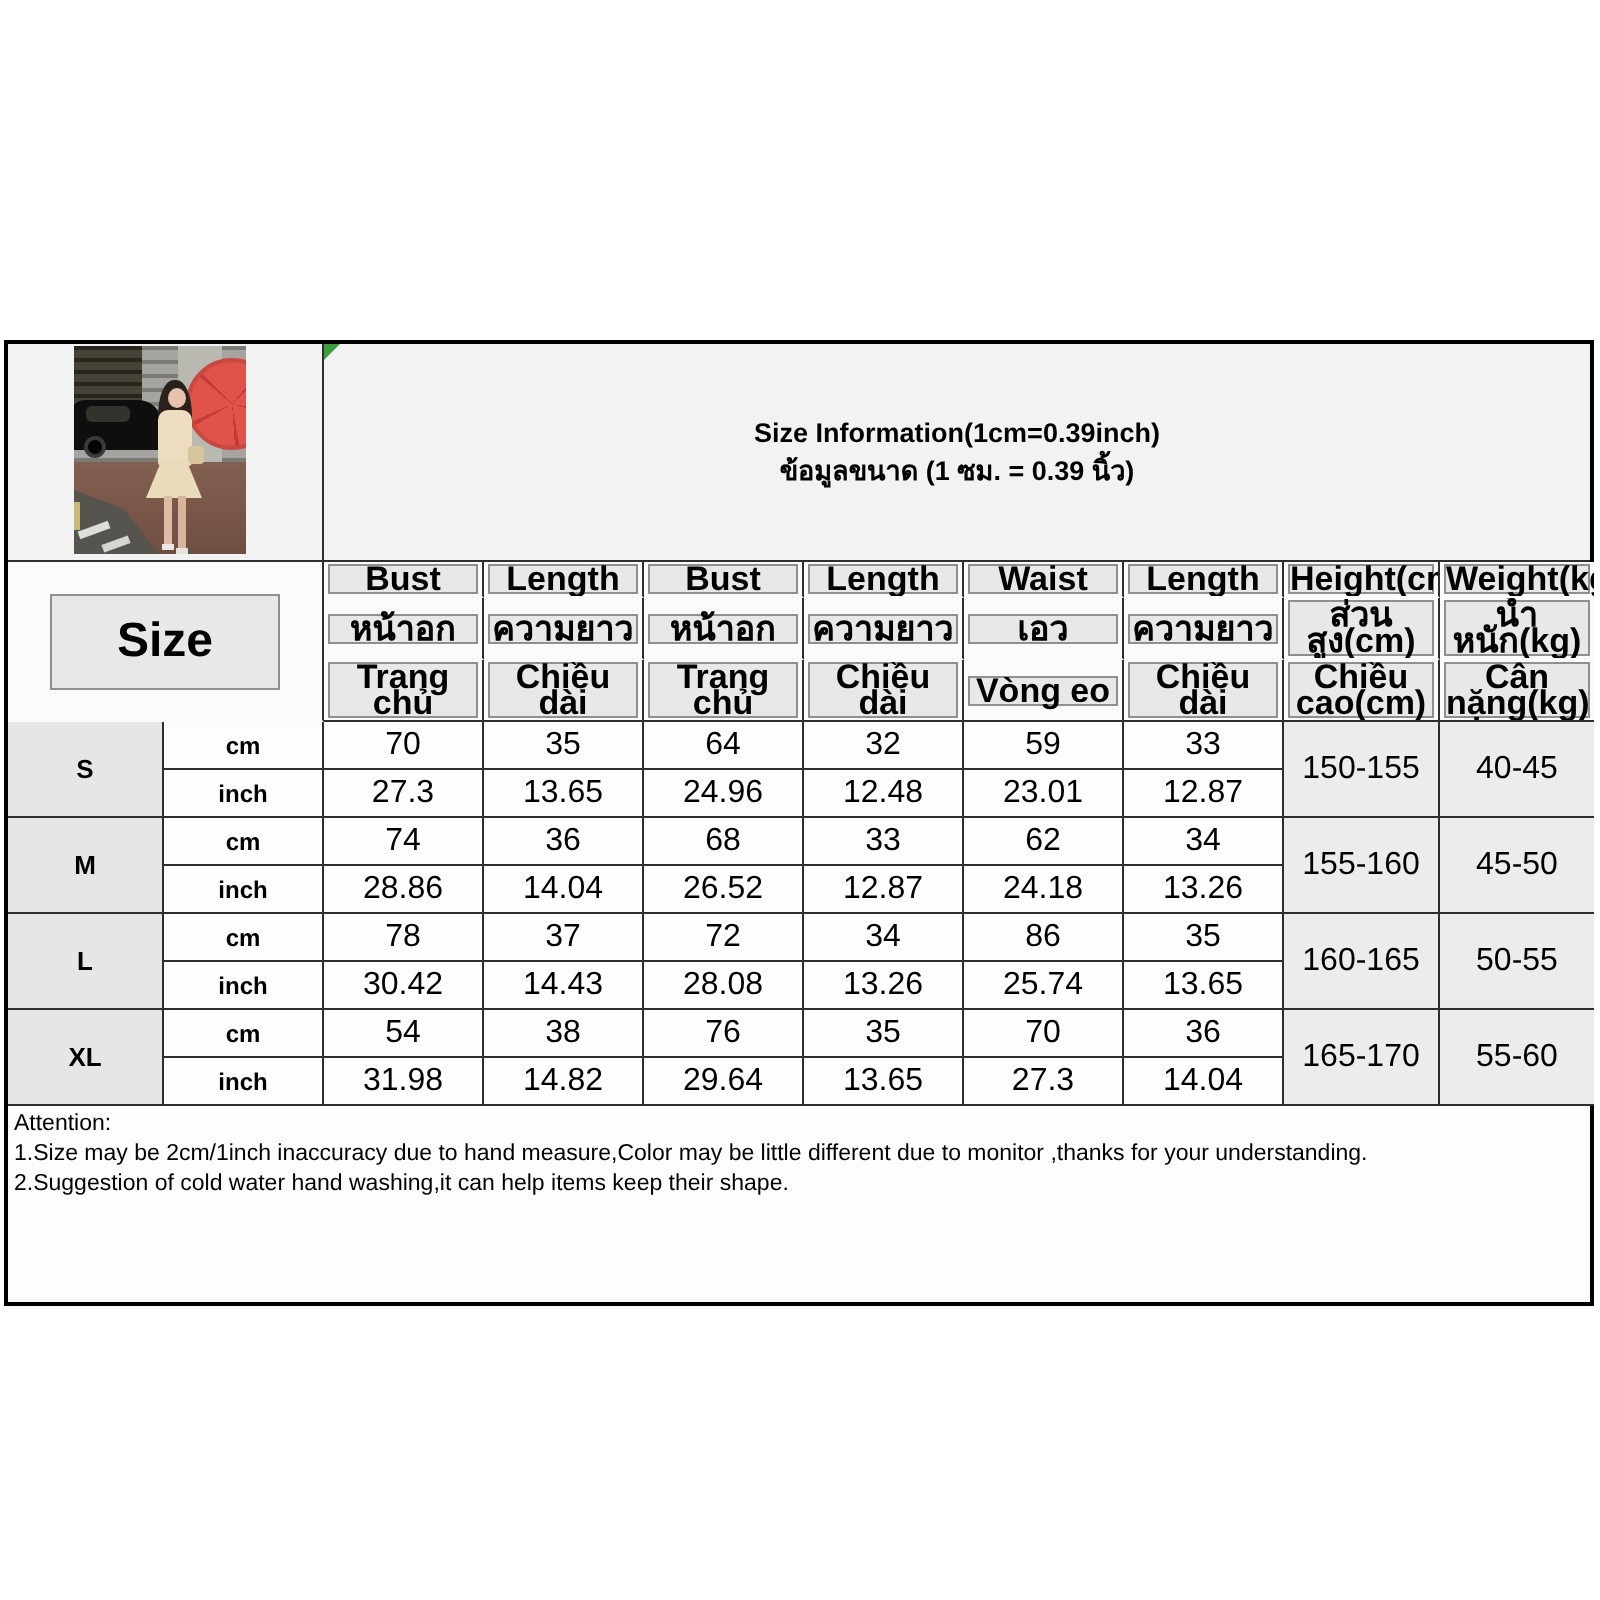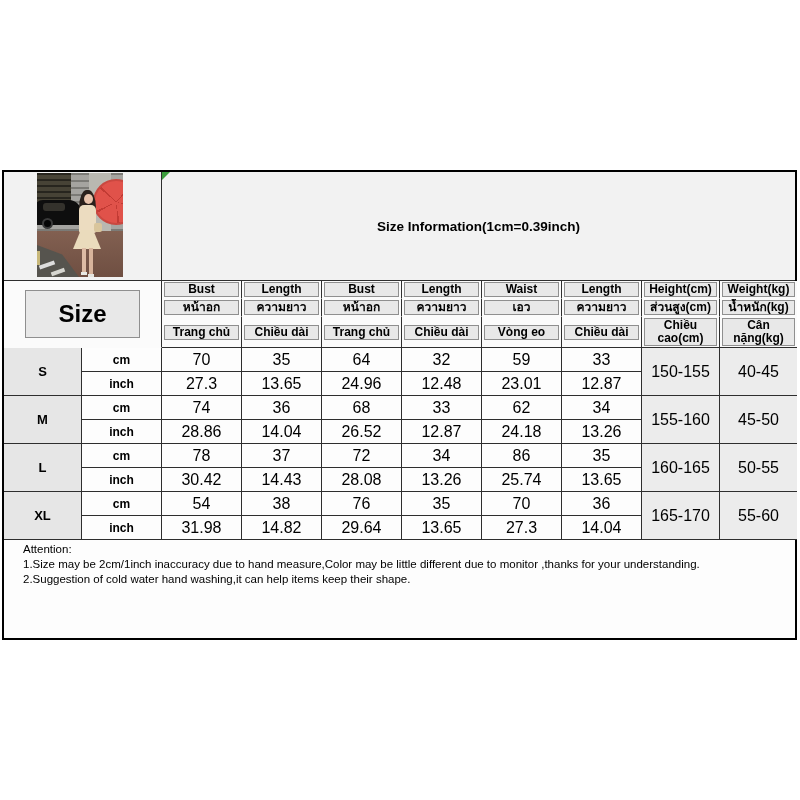--- a/index.html
+++ b/index.html
@@ -42,30 +42,30 @@
   .ph-leg2 { position:absolute; left:52px; top:75px; width:4px; height:26px; background:#d8b49c; }
   .ph-shoe1 { position:absolute; left:44px; top:99px; width:6px; height:3px; background:#e9e9e4; }
   .ph-shoe2 { position:absolute; left:51px; top:101px; width:6px; height:3px; background:#e4e4df; }
 
   
   table.size-table { border-spacing:0; table-layout:fixed; width:793px; background:#fbfbfb; }
   .size-table td { border-right:1px solid #2e2e2e; border-bottom:1px solid #2e2e2e; text-align:center; vertical-align:middle; overflow:hidden; }
   .size-table td.last { border-right:none; }
   .hdr td { height:18px; background:#fbfbfb; }
   .hdr1 td, .hdr2 td { border-bottom:1px solid #fbfbfb; }
-  .chip { display:block; margin:1px 2px; background:#e8e8e8; border:1px solid #8f8f8f; font-weight:bold; font-size:12px; line-height:13px; padding:0;text-align:center; }
+  .chip { display:block; margin:1px 2px; background:#e8e8e8; border:1px solid #8f8f8f; font-weight:bold; font-size:17px; line-height:13px; padding:0;text-align:center; }
   td.size-head { background:#fbfbfb; }
   .size-chip { display:flex; align-items:center; justify-content:center; margin:2px 21px; height:48px; background:#e8e8e8; border:1px solid #8f8f8f; font-weight:bold; font-size:24px; }
   td.lbl { background:#e6e6e6; font-weight:bold; font-size:13px; }
   td.unit { background:#fdfdfd; font-weight:bold; font-size:12px; height:24px; }
   td.val { background:#fdfdfd; font-size:16px; }
   td.range { background:#ececec; font-size:16px; }
 
   
-  .attention { height:98px; background:#fdfdfd; padding:2px 19px; font-size:11.5px; line-height:15px; }
+  .attention { height:98px; background:#fdfdfd; padding:2px 3px; font-size:11.5px; line-height:15px; }
 </style>
 </head>
 <body>
 
 <div class="canvas">
   <div class="sheet">
 
     <div class="banner">
       <div class="img-cell">
         <div class="photo">
@@ -88,20 +88,21 @@
           <div class="ph-bag"></div>
           <div class="ph-leg1"></div>
           <div class="ph-leg2"></div>
           <div class="ph-shoe1"></div>
           <div class="ph-shoe2"></div>
         </div>
       </div>
       <div class="title-cell">
         <div class="corner-tri"></div>
         <div>Size Information(1cm=0.39inch)</div>
+        <div>ข้อมูลขนาด (1 ซม. = 0.39 นิ้ว)</div>
       </div>
     </div>
 
     <table class="size-table">
       <colgroup>
         <col style="width:78px">
           <col style="width:80px">
         <col style="width:80px">
           <col style="width:80px">
           <col style="width:80px">

